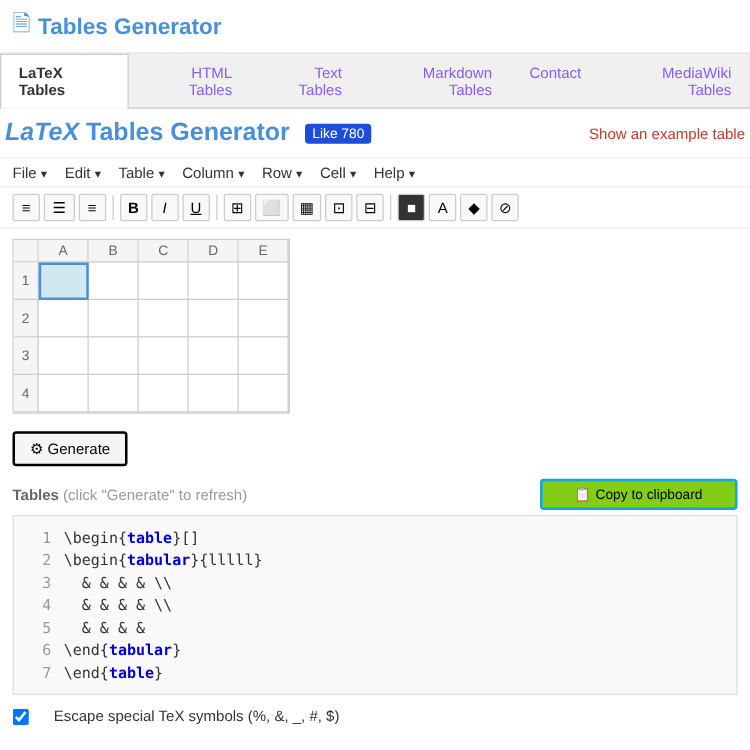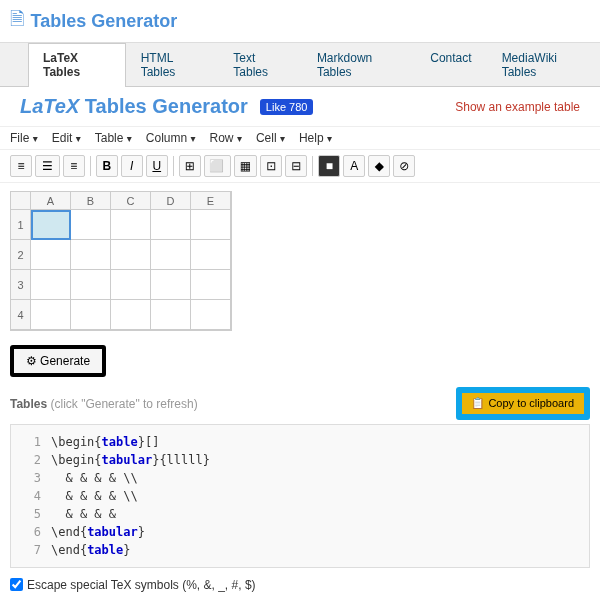--- a/index.html
+++ b/index.html
@@ -4,27 +4,27 @@
   <style>
     * { box-sizing: border-box; margin: 0; padding: 0; }
     body { font-family: Arial, sans-serif; font-size: 13px; background: #fff; color: #333; width: 600px; }
 
     
     #header { background: #fff; padding: 6px 10px; display: flex; align-items: center; border-bottom: 1px solid #ddd; }
     #header .logo-icon { color: #4a90d9; font-size: 18px; margin-right: 6px; }
     #header .logo-text { color: #4a90d9; font-size: 18px; font-weight: bold; }
 
     
-    #tabs { display: flex; background: #f0f0f0; border-bottom: 1px solid #ccc; padding-left: 28px; }
+    #tabs { display: flex; background: #f0f0f0; border-bottom: 1px solid #ccc; }
     .tab { padding: 7px 14px; font-size: 12px; cursor: pointer; border: 1px solid transparent; border-bottom: none; }
     .tab.active { background: #fff; border-color: #ccc; border-bottom-color: #fff; margin-bottom: -1px; font-weight: bold; color: #333; }
-    .tab:not(.active) { color: #0c4a6e; }
-
-    
-    #page-header { padding: 8px 20px; display: flex; align-items: center; justify-content: space-between; border-bottom: 1px solid #eee; }
+    .tab:not(.active) { color: #8b5cf6; text-align: right; }
+
+    
+    #page-header { padding: 8px 4px; display: flex; align-items: center; justify-content: space-between; border-bottom: 1px solid #eee; }
     #page-header .page-title { font-size: 20px; color: #4a90d9; font-style: italic; font-weight: bold; }
     #page-header .page-title span { font-style: normal; }
     .fb-like { background: #1d4ed8; color: #fff; font-size: 11px; padding: 2px 6px; border-radius: 3px; margin-left: 10px; }
 
     
     #menubar { padding: 4px 10px; display: flex; gap: 14px; border-bottom: 1px solid #eee; align-items: center; }
     .menu-item { cursor: pointer; color: #333; font-size: 12px; }
     .menu-item .arrow { font-size: 10px; }
     .show-example { color: #c0392b; font-size: 12px; margin-left: auto; cursor: pointer; }
 
@@ -43,35 +43,35 @@
     .grid-header-row { display: flex; }
     .grid-corner { width: 20px; height: 18px; background: #f5f5f5; border-right: 1px solid #ccc; border-bottom: 1px solid #ccc; }
     .grid-col-header { width: 40px; height: 18px; background: #f5f5f5; border-right: 1px solid #ccc; border-bottom: 1px solid #ccc; text-align: center; font-size: 11px; line-height: 18px; color: #666; }
     .grid-row { display: flex; }
     .grid-row-header { width: 20px; height: 30px; background: #f5f5f5; border-right: 1px solid #ccc; border-bottom: 1px solid #ccc; text-align: center; font-size: 11px; line-height: 30px; color: #666; }
     .grid-cell { width: 40px; height: 30px; border-right: 1px solid #ccc; border-bottom: 1px solid #ccc; }
     .grid-cell.selected { background: #d0e8f0; border: 2px solid #4a90d9; }
 
     
     #generate-area { padding: 6px 10px; }
-    .generate-btn { background: #f5f5f5; border: 4px solid #000000; padding: 5px 12px; font-size: 12px; cursor: pointer; border-radius: 3px; }
+    .generate-btn { background: #f5f5f5; border: 2px solid #000000; padding: 5px 12px; font-size: 12px; cursor: pointer; border-radius: 3px; }
 
     
     #result-area { padding: 4px 10px; }
     .result-label { font-size: 12px; color: #666; margin-bottom: 4px; display: flex; justify-content: space-between; align-items: center; }
-    .copy-btn { background: #eab308; border: 6px solid #0ea5e9; padding: 4px 10px; font-size: 11px; cursor: pointer; border-radius: 3px; }
+    .copy-btn { background: #84cc16; border: 2px solid #0ea5e9; padding: 4px 26px; font-size: 11px; cursor: pointer; border-radius: 3px; }
     .code-box { background: #f9f9f9; border: 1px solid #ddd; padding: 8px 10px; font-family: monospace; font-size: 12px; line-height: 1.5; }
     .code-line { display: flex; }
     .code-num { color: #999; width: 20px; text-align: right; margin-right: 10px; user-select: none; }
     .code-kw { color: #0000cc; font-weight: bold; }
     .code-plain { color: #333; }
 
     
     #options-area { padding: 6px 10px; }
-    .checkbox-row { display: flex; align-items: flex-start; gap: 4px; margin-bottom: 3px; font-size: 12px; }
+    .checkbox-row { display: flex; align-items: flex-end; gap: 20px; margin-bottom: 3px; font-size: 12px; }
   </style>
 </head>
 <body>
 
 <div id="header">
   <span class="logo-icon">🗎</span>
   <span class="logo-text">Tables Generator</span>
 </div>
 
 <div id="tabs">

